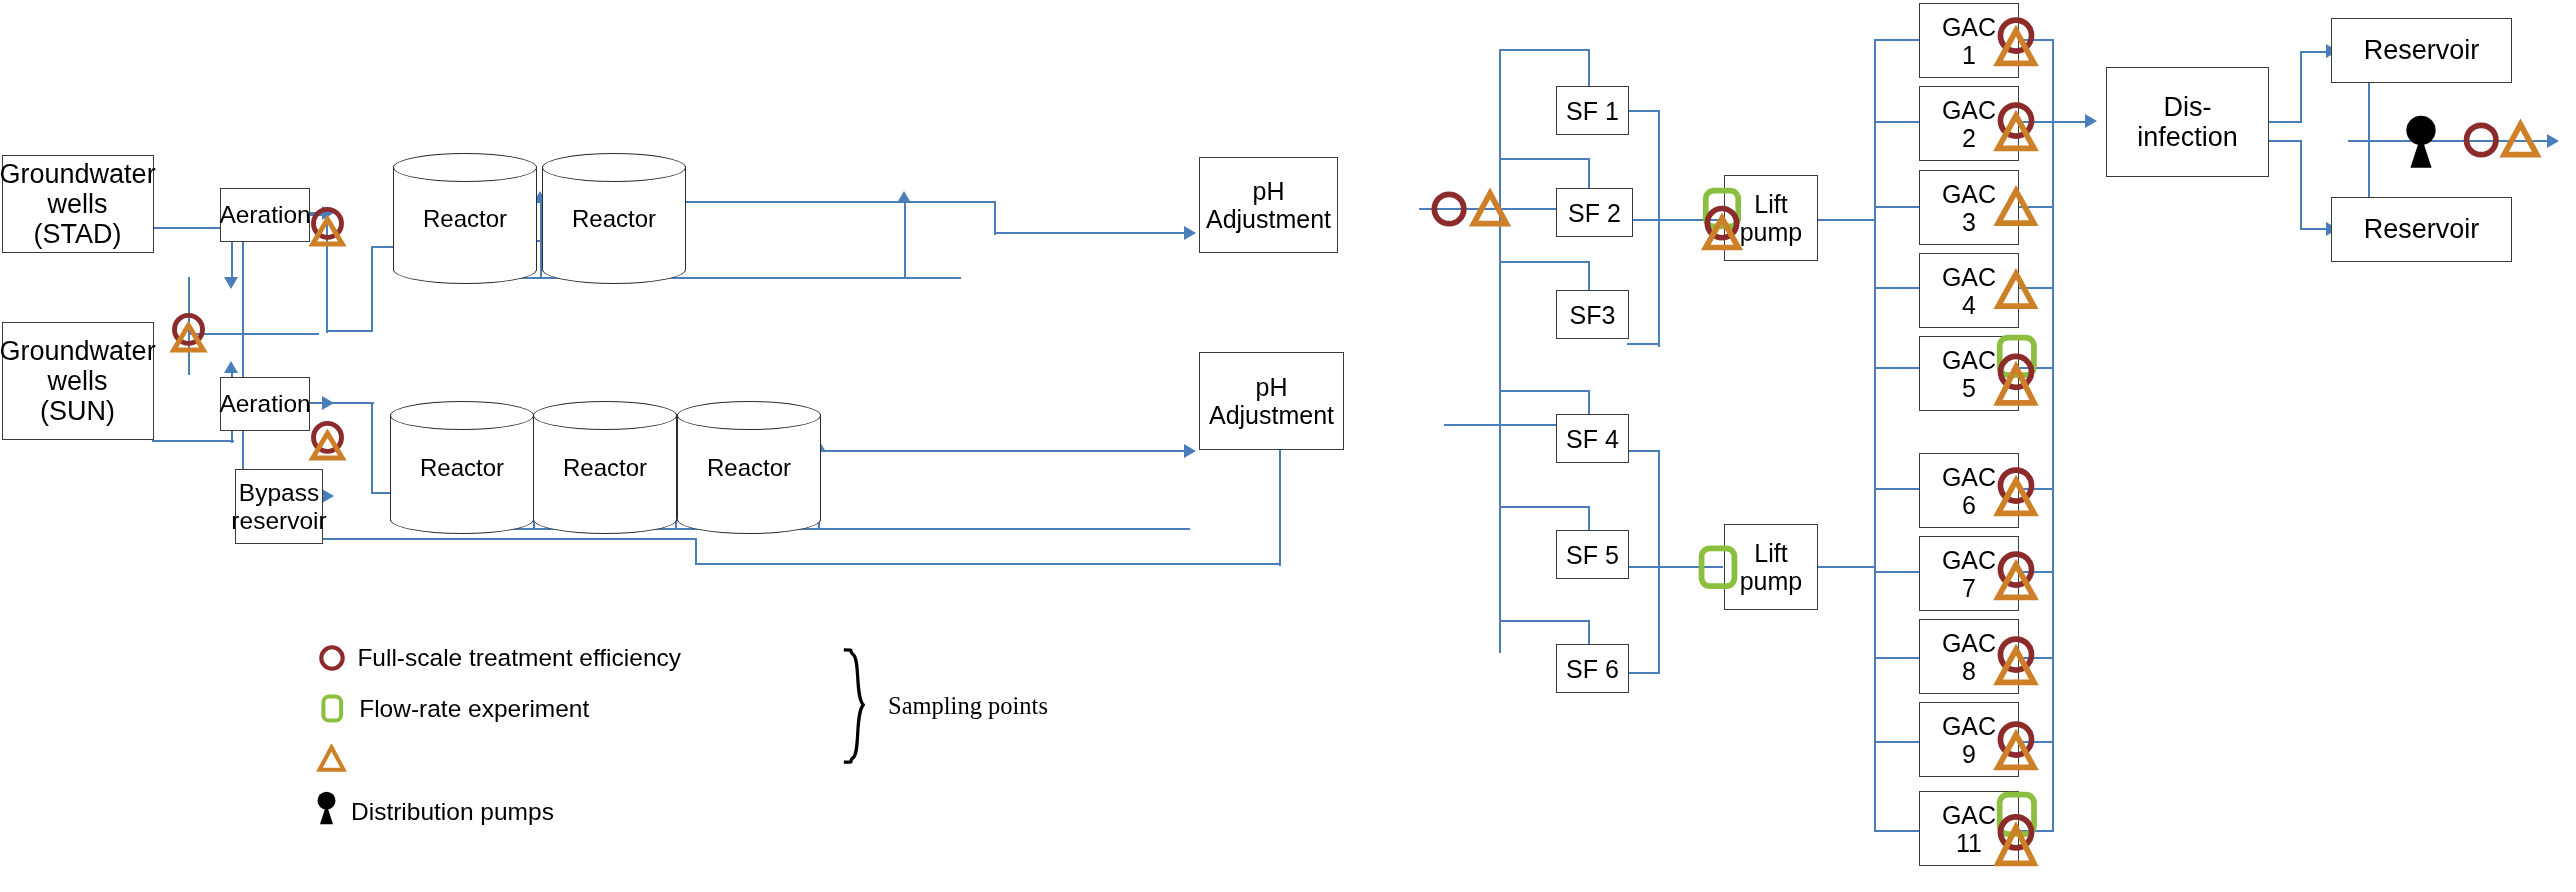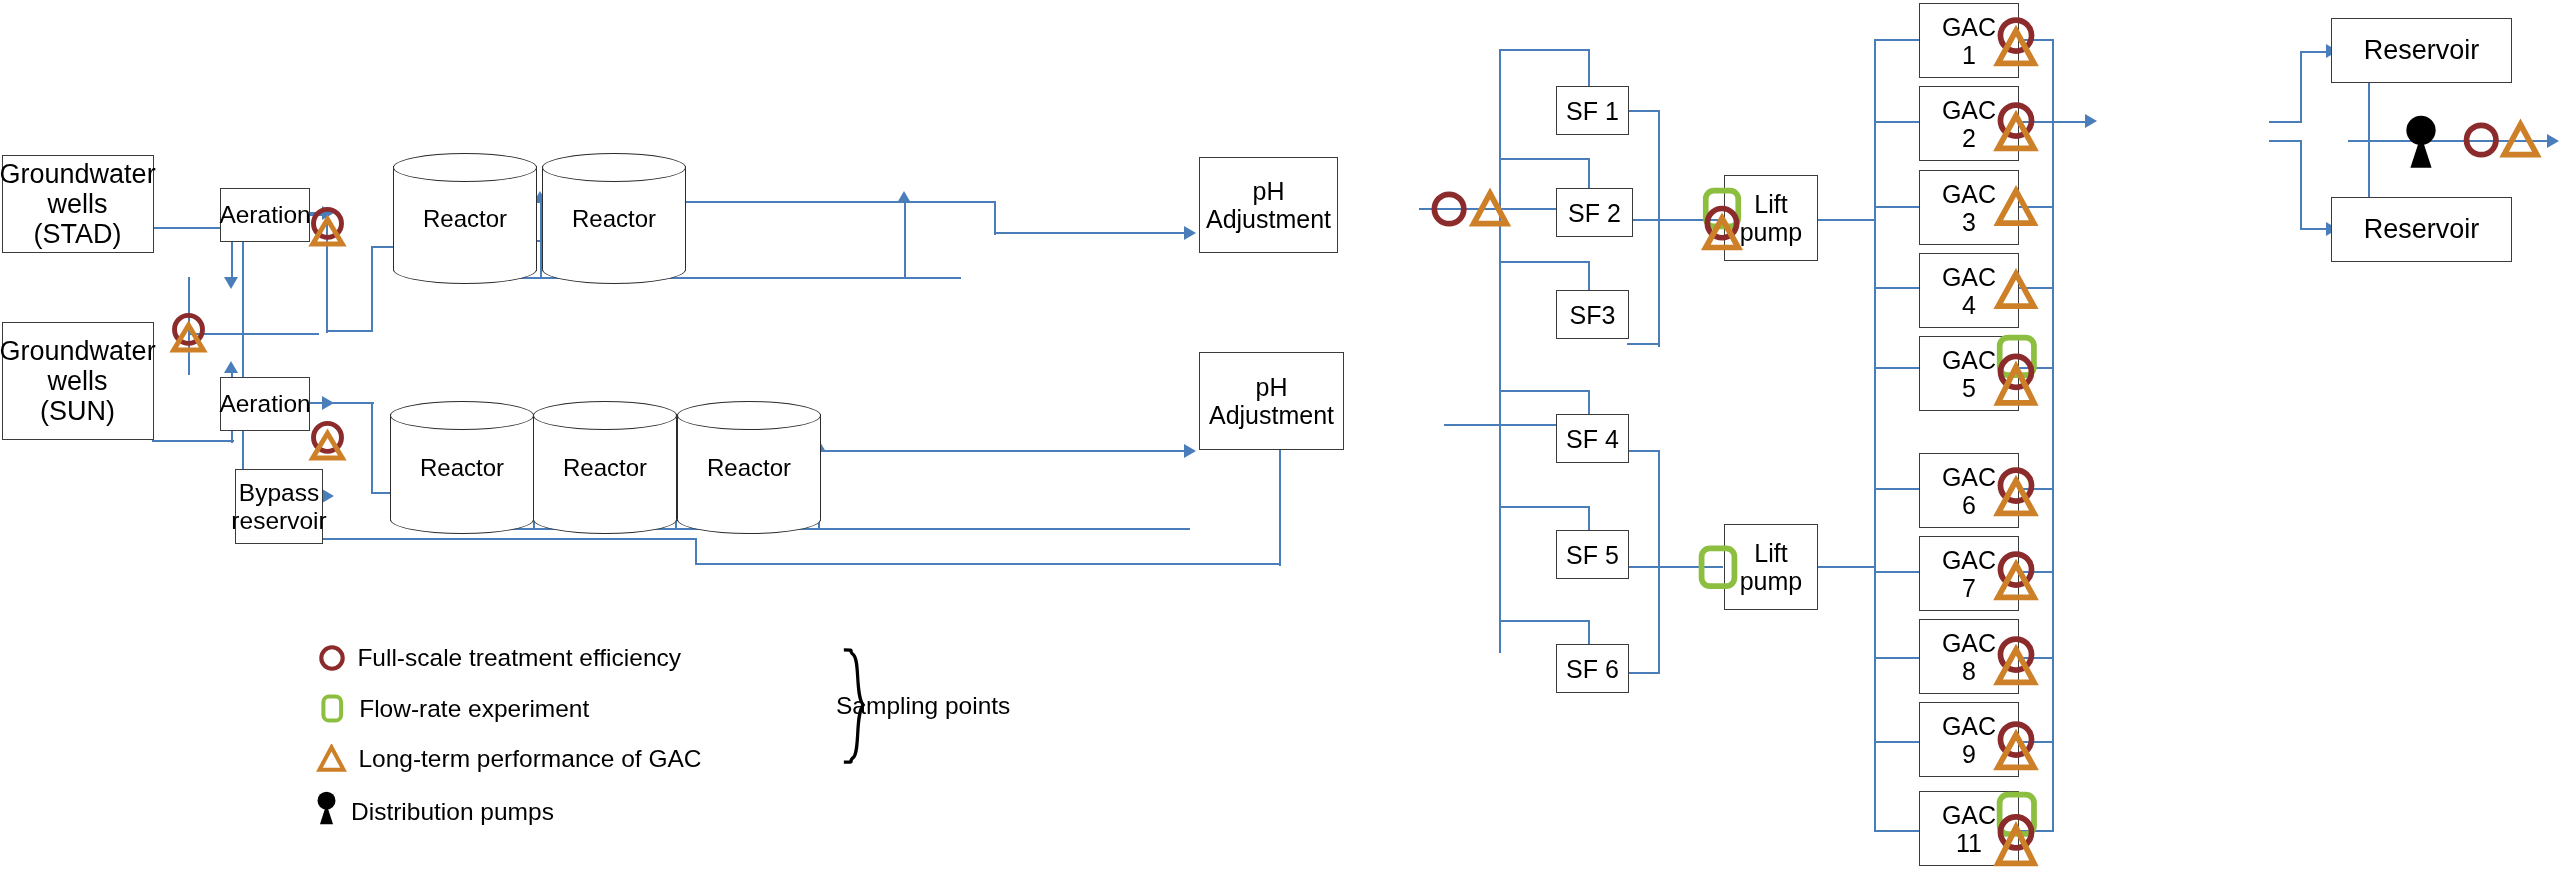--- a/index.html
+++ b/index.html
@@ -344,20 +344,26 @@
   <div class="box" style="left:1919px;top:619px;width:100px;height:75px;font-size:25px;">
     <span style="display:block;"><span>GAC</span><br><span>8</span></span>
     </div>
   <div class="box" style="left:1919px;top:702px;width:100px;height:75px;font-size:25px;">
     <span style="display:block;"><span>GAC</span><br><span>9</span></span>
     </div>
   <div class="box" style="left:1919px;top:791px;width:100px;height:75px;font-size:25px;">
     <span style="display:block;"><span>GAC</span><br><span>11</span></span>
     </div>
 
+  <div class="box" style="left:2106px;top:67px;width:163px;height:110px;font-size:27px;">
+    <span style="display:block;">
+      <span>Dis-</span><br>
+      <span>infection</span>
+    </span>
+  </div>
 
   <div class="box" style="left:2331px;top:18px;width:181px;height:65px;font-size:27px;">
     <span>Reservoir</span>
     </div>
   <div class="box" style="left:2331px;top:197px;width:181px;height:65px;font-size:27px;">
     <span>Reservoir</span>
     </div>
 
   <div class="mk" style="left:302px;top:202px;">
     <svg width="51" height="51" viewBox="0 0 62 62">
@@ -489,33 +495,32 @@
       <svg width="24.5" height="29" viewBox="0 0 30 36">
         <rect x="4" y="3" width="22" height="30" rx="7" fill="none" stroke="#8cbf3f" stroke-width="5"></rect>
       </svg>
       <span class="lg-txt" style="margin-left:14.7px;">Flow-rate experiment</span>
     </div>
 
     <div class="lg-row" style="left:316px;top:744px;">
       <svg width="31" height="29" viewBox="0 0 38 36">
         <polygon points="19,4 34,32 4,32" fill="none" stroke="#cd8028" stroke-width="5"></polygon>
       </svg>
-      <span class="lg-txt" style="margin-left:11.4px;">Long-term performance of GAC</span>
     </div>
 
     <div class="lg-row" style="left:315px;top:790px;">
       <svg width="23" height="36" viewBox="0 0 28 44">
         <circle cx="14" cy="13" r="11" fill="#000"></circle>
         <path d="M14 17 L22 42 L6 42 Z" fill="#000"></path>
       </svg>
       <span class="lg-txt" style="margin-left:13px;">Distribution pumps</span>
     </div>
 
     <div class="brk" style="left:839px;top:646px;">
       <svg width="42" height="121" viewBox="0 0 52 148">
         <path d="M6 4 C 22 4, 10 4, 18 10 C 26 18, 20 60, 30 72 C 20 84, 26 128, 18 137 C 10 143, 22 143, 6 143" fill="none" stroke="#000" stroke-width="4"></path>
       </svg>
     </div>
-    <div class="sp-txt" style="left:836px;top:692px;">Sampling points</div>
+    <div class="sp-txt" style="left:888px;top:692px;font-family:Liberation Serif, serif;">Sampling points</div>
   </div>
 
 </div>
 
 
 </body></html>

